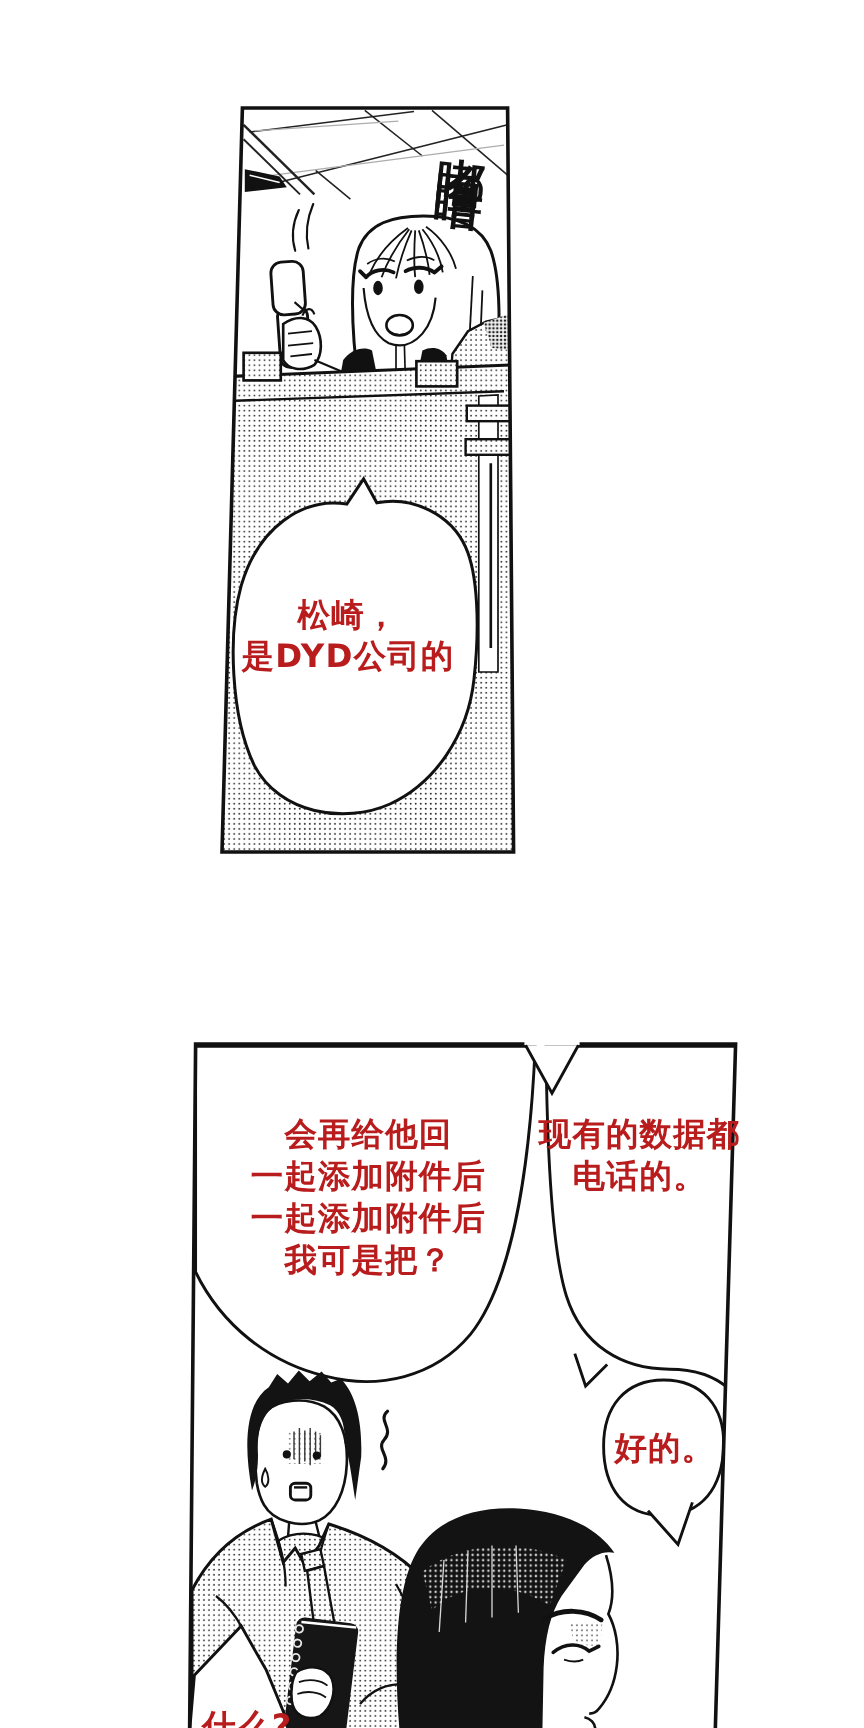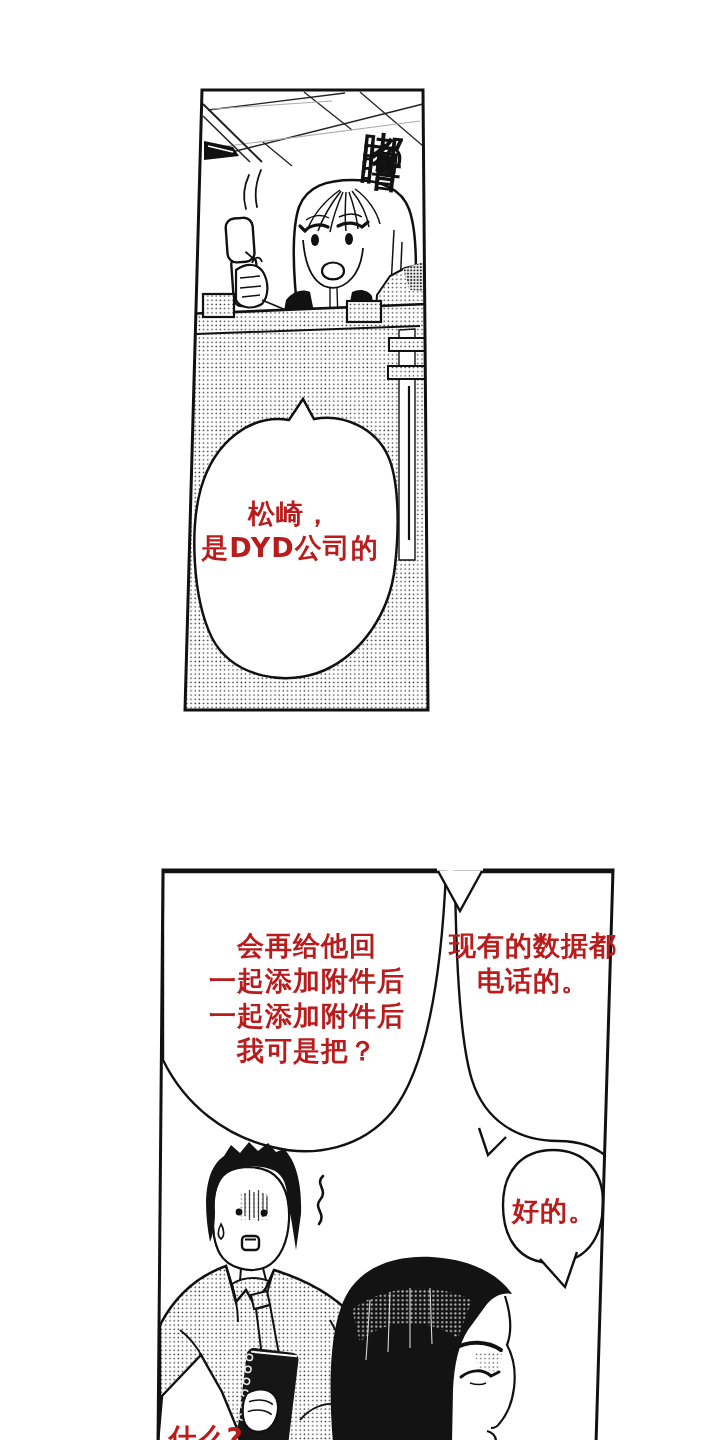--- a/index.html
+++ b/index.html
@@ -9,21 +9,21 @@
   .btext{position:absolute;font-weight:700;line-height:35px;text-align:center;
          letter-spacing:1px;white-space:nowrap;color:#b91c1c;}
   .btext div{height:35px;}
   #p1-bubble-text{left:190px;top:497px;width:200px;font-size:27px;line-height:34px;}
   #p1-bubble-text div{height:34px;}
   #sfx{position:absolute;left:362px;top:100px;writing-mode:vertical-rl;text-orientation:upright;
        font-size:40px;font-weight:800;letter-spacing:10px;transform:rotate(6deg);
        transform-origin:top center;color:#111;}
   #p2-left-text{left:192px;top:928px;width:230px;font-size:27px;}
   #p2-right-text{left:447px;top:928px;width:172px;font-size:27px;}
-  #p2-ok-text{left:506px;top:1193px;width:96px;font-size:27px;}
+  #p2-ok-text{left:506px;top:1193px;width:96px;font-size:27px;font-family:Liberation Mono, monospace;}
   #p2-what-text{left:160px;top:1421px;width:92px;font-size:28px;}
 </style>
 </head>
 <body>
 
 <div id="page">
 
 <svg id="art" viewBox="0 0 720 1440">
   <defs>
     <pattern id="dots" width="4.2" height="4.2" patternUnits="userSpaceOnUse">

